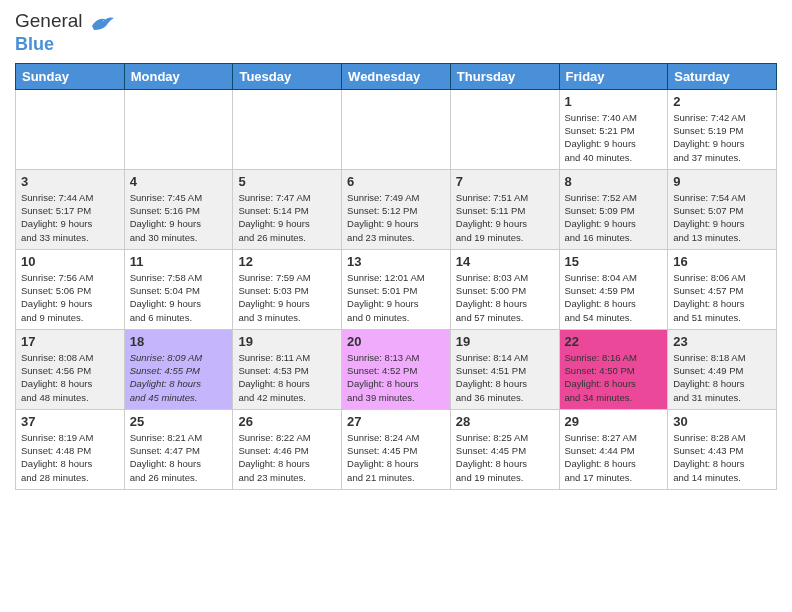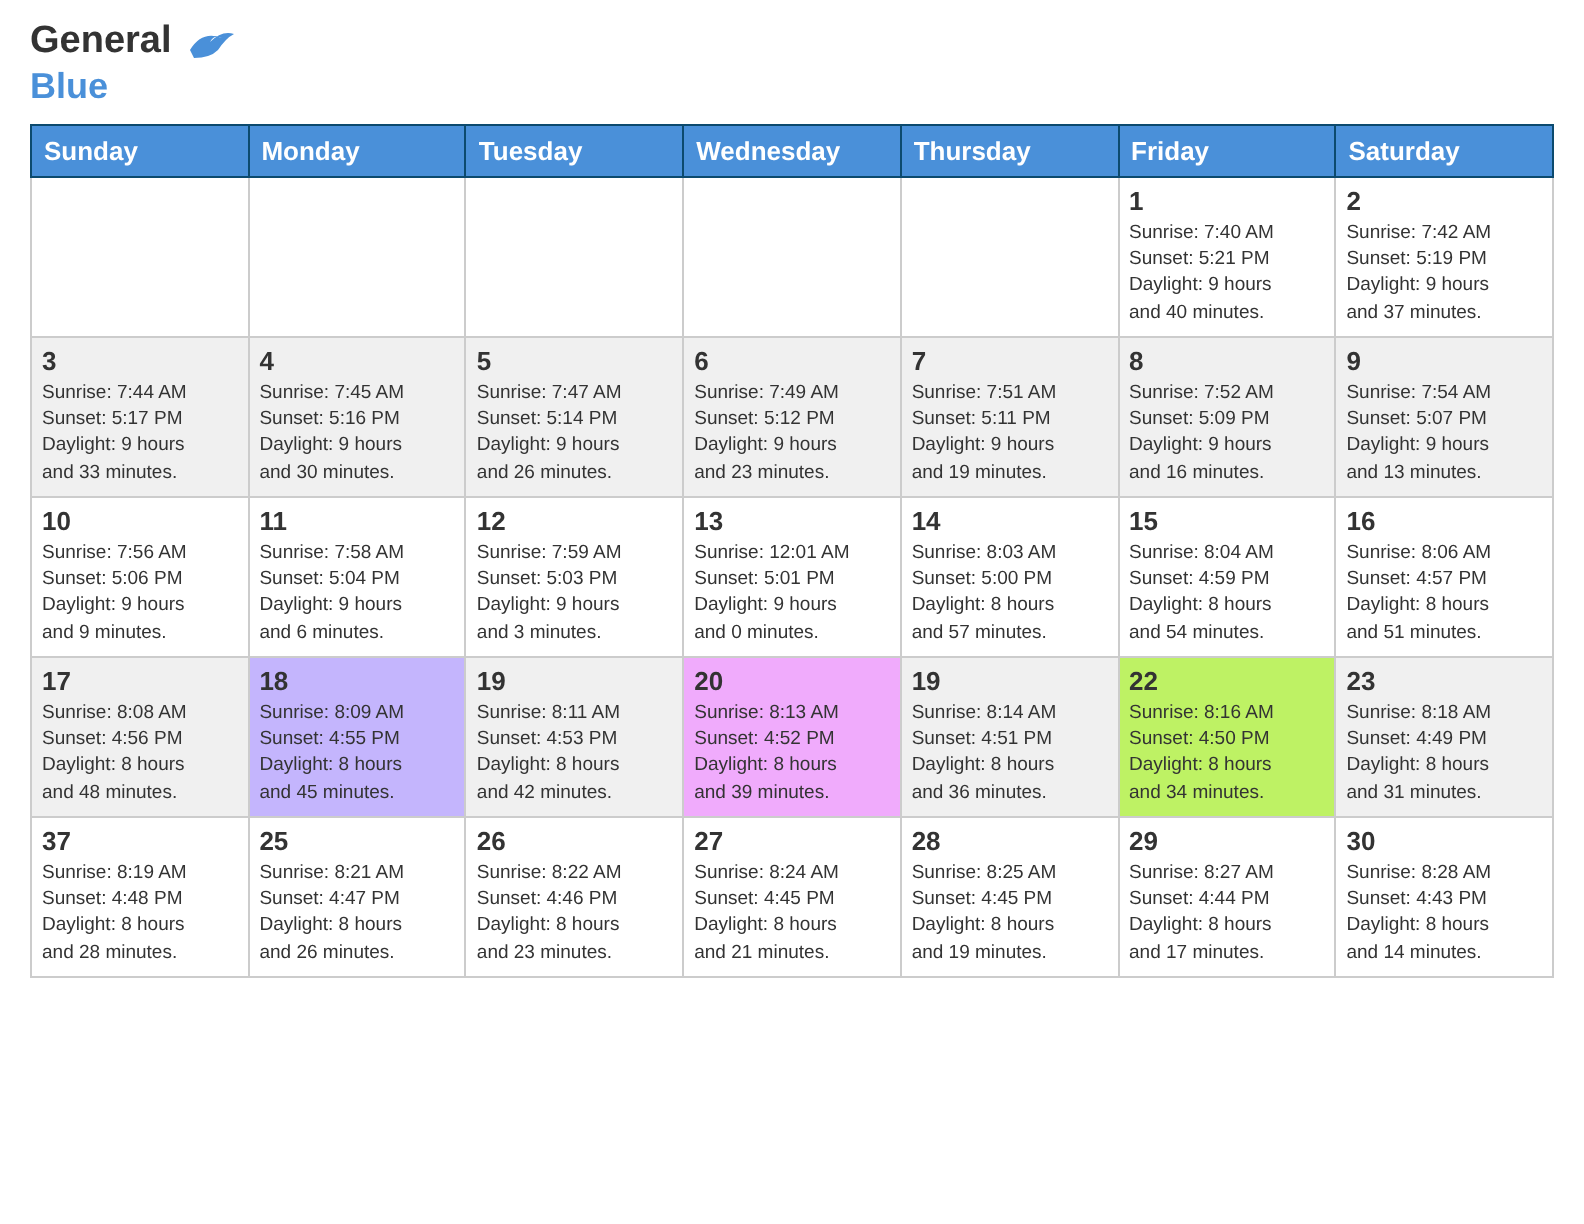--- a/index.html
+++ b/index.html
@@ -25,21 +25,21 @@
 
     .logo-wrap { display: flex; align-items: center; gap: 0; }
   </style>
 </head>
 <body>
 
 <div class="container">
   <div class="header">
     <div class="logo-wrap">
       <div>
-        <span style="font-size:19px;font-weight:bold;color:#333;">General</span><svg width="32" height="22" viewBox="0 0 32 22" style="vertical-align:middle;margin:0 1px;">
+        <span style="font-size:19px;font-weight:normal;color:#333;">General</span><svg width="32" height="22" viewBox="0 0 32 22" style="vertical-align:middle;margin:0 1px;">
             <path d="M8 14 Q14 4 24 8 Q20 6 18 10 Q24 4 30 6 Q26 8 22 14 Q18 18 10 18 Z" fill="#4a90d9"></path>
           </svg><br>
         <span style="font-size:18px;font-weight:bold;color:#4a90d9;margin-left:0;">Blue</span>
       </div>
     </div>
     <div class="title-block">
       <div class="month-year"></div>
       <div class="location"></div>
     </div>
   </div>
@@ -183,21 +183,21 @@
         <tr>
           <td style="background: rgb(240, 240, 240);">
             <span class="day-num">17</span>
             <div class="day-info" style="white-space: pre-line;">Sunrise: 8:08 AM
 Sunset: 4:56 PM
 Daylight: 8 hours
 and 48 minutes.</div>
           </td>
           <td style="background: #c4b5fd;">
             <span class="day-num">18</span>
-            <div class="day-info" style="white-space: pre-line;">Sunrise: 8:09 AM
+            <div class="day-info" style="white-space: pre-line; font-style: italic;">Sunrise: 8:09 AM
 Sunset: 4:55 PM
 Daylight: 8 hours
 and 45 minutes.</div>
           </td>
           <td style="background: rgb(240, 240, 240);">
             <span class="day-num">19</span>
             <div class="day-info" style="white-space: pre-line;">Sunrise: 8:11 AM
 Sunset: 4:53 PM
 Daylight: 8 hours
 and 42 minutes.</div>
@@ -209,21 +209,21 @@
 Daylight: 8 hours
 and 39 minutes.</div>
           </td>
           <td style="background: rgb(240, 240, 240);">
             <span class="day-num">19</span>
             <div class="day-info" style="white-space: pre-line;">Sunrise: 8:14 AM
 Sunset: 4:51 PM
 Daylight: 8 hours
 and 36 minutes.</div>
           </td>
-          <td style="background: #bef264;">
+          <td style="background: #ec4899;">
             <span class="day-num">22</span>
             <div class="day-info" style="white-space: pre-line;">Sunrise: 8:16 AM
 Sunset: 4:50 PM
 Daylight: 8 hours
 and 34 minutes.</div>
           </td>
           <td style="background: rgb(240, 240, 240);">
             <span class="day-num">23</span>
             <div class="day-info" style="white-space: pre-line;">Sunrise: 8:18 AM
 Sunset: 4:49 PM

